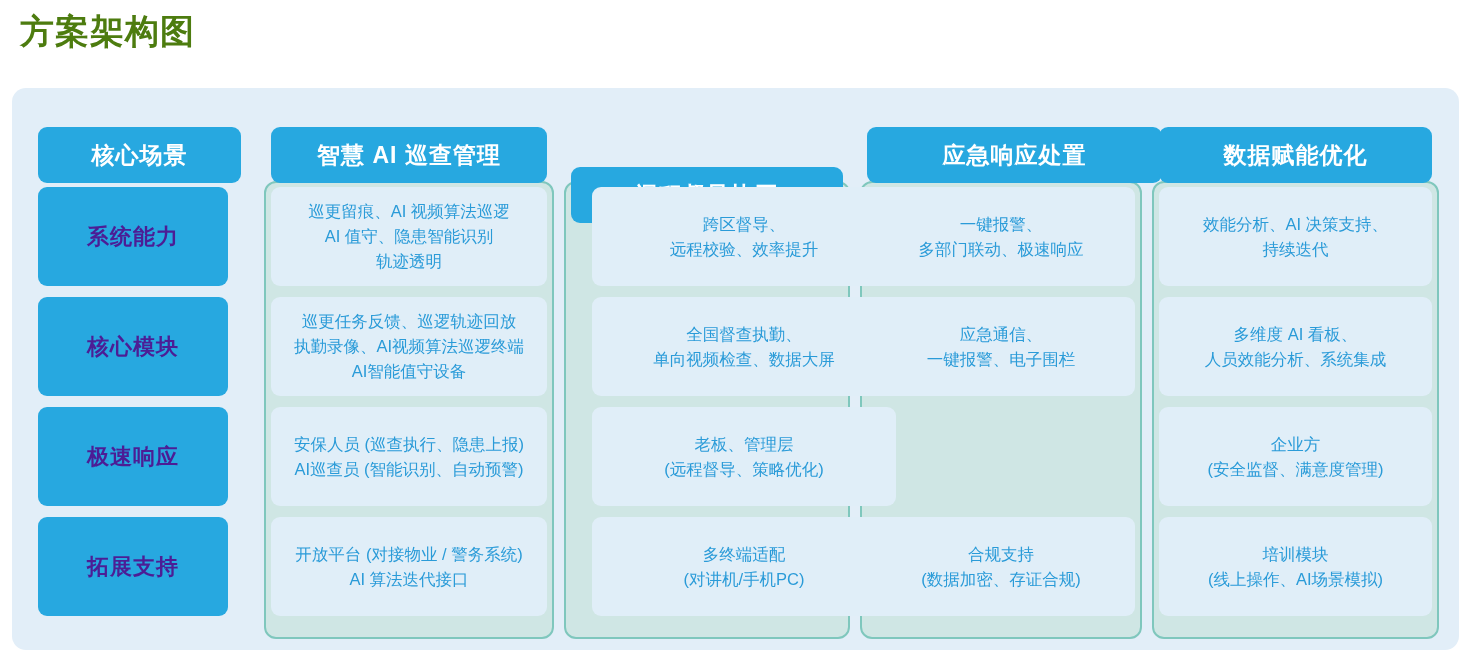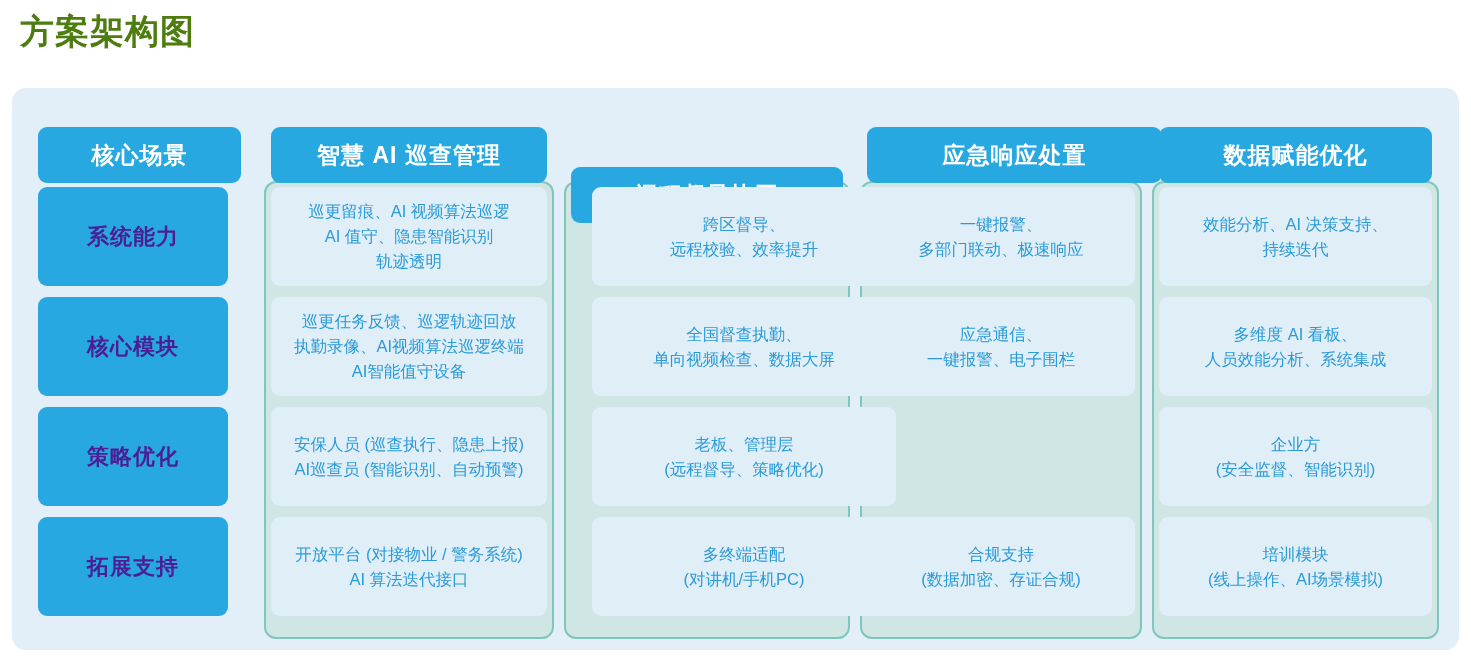--- a/index.html
+++ b/index.html
@@ -152,27 +152,27 @@
     <div class="cell x1 r1">巡更任务反馈、巡逻轨迹回放
 执勤录像、AI视频算法巡逻终端
 AI智能值守设备</div>
     <div class="cell x2 r1">全国督查执勤、
 单向视频检查、数据大屏</div>
     <div class="cell x3 r1">应急通信、
 一键报警、电子围栏</div>
     <div class="cell x4 r1">多维度 AI 看板、
 人员效能分析、系统集成</div>
 
-    <div class="rowlabel r2">策略优化</div>
+    <div class="rowlabel r2">极速响应</div>
     <div class="cell x2 r2">老板、管理层
 (远程督导、策略优化)</div>
     <div class="cell x1 r2">安保人员 (巡查执行、隐患上报)
 AI巡查员 (智能识别、自动预警)</div>
     <div class="cell x4 r2">企业方
-(安全监督、智能识别)</div>
+(安全监督、满意度管理)</div>
 
     <div class="rowlabel r3">拓展支持</div>
     <div class="cell x1 r3">开放平台 (对接物业 / 警务系统)
 AI 算法迭代接口</div>
     <div class="cell x2 r3">多终端适配
 (对讲机/手机PC)</div>
     <div class="cell x3 r3">合规支持
 (数据加密、存证合规)</div>
     <div class="cell x4 r3">培训模块
 (线上操作、AI场景模拟)</div>

